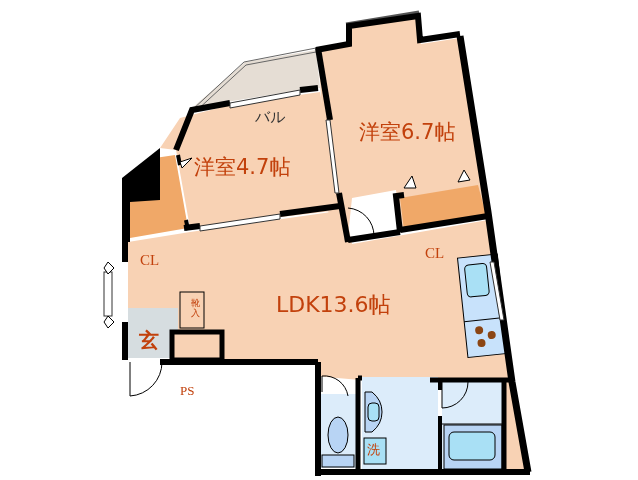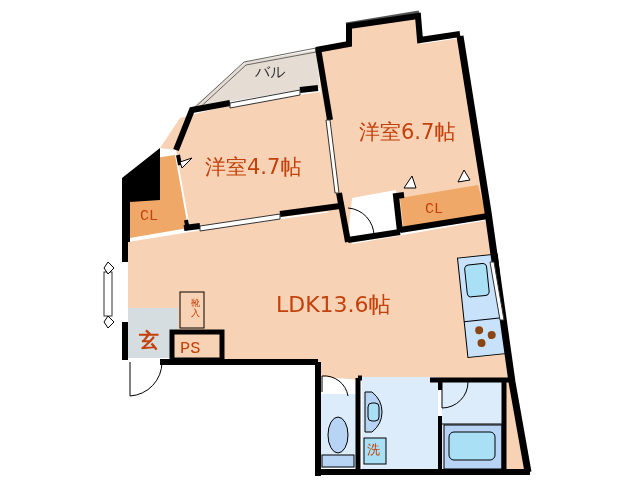--- a/index.html
+++ b/index.html
@@ -1,21 +1,21 @@
 <!DOCTYPE html>
 <html><head>
 <meta charset="utf-8">
 <style>
   html,body{margin:0;padding:0;background:#ffffff;}
   body{width:638px;height:480px;overflow:hidden;position:relative;font-family:"DejaVu Sans","Liberation Sans",sans-serif;}
   #plan{position:absolute;left:0;top:0;width:638px;height:480px;}
   .lbl{position:absolute;color:#c2410c;white-space:nowrap;line-height:1;}
   .room-big{font-size:21px;letter-spacing:0px;}
   .room-ldk{font-size:22px;}
-  .small{font-size:15px;font-family:Liberation Mono, monospace;}
+  .small{font-size:15px;font-family:Liberation Serif, serif;margin-top:44px;}
   .tiny{font-size:9px;line-height:10px;text-align:right;}
   .genkan{font-size:20px;font-weight:bold;}
   .wash{font-size:13px;}
 </style>
 </head>
 <body>
 
 <svg id="plan" viewBox="0 0 638 480" xmlns="http://www.w3.org/2000/svg">
 
   <g>
@@ -132,21 +132,21 @@
     <path d="M442,382 L442,408 A26,26 0 0 0 468,382"></path>
     <polygon points="180,162 192,158 182,168" fill="#fff"></polygon>
     <polygon points="404,188 412,176 416,188" fill="#fff"></polygon>
     <polygon points="458,182 464,170 470,180" fill="#fff"></polygon>
     <polygon points="108,262 114,268 108,274 104,268" fill="#fff"></polygon>
     <polygon points="108,316 114,322 108,328 104,322" fill="#fff"></polygon>
   </g>
 </svg>
 
 <div class="lbl small" style="left:255px;top:66px;color:#333;">バル</div>
-<div class="lbl room-big" style="left:194px;top:157px;margin-left:11px;">洋室4.7帖</div>
+<div class="lbl room-big" style="left:194px;top:157px;">洋室4.7帖</div>
 <div class="lbl room-big" style="left:359px;top:122px;">洋室6.7帖</div>
 <div class="lbl room-ldk" style="left:246px;top:294px;margin-left:30px;">LDK13.6帖</div>
 <div class="lbl small" style="left:140px;top:209px;">CL</div>
 <div class="lbl small" style="left:425px;top:202px;">CL</div>
 <div class="lbl genkan" style="left:139px;top:330px;">玄</div>
-<div class="lbl small" style="left:180px;top:340px;font-size:17px;">PS</div>
+<div class="lbl small" style="left:180px;top:340px;font-size:13px;">PS</div>
 <div class="lbl tiny" style="left:184px;top:298px;width:16px;white-space:normal;word-break:break-all;">靴入</div>
 <div class="lbl wash" style="left:367px;top:443px;">洗</div>
 
 </body></html>

